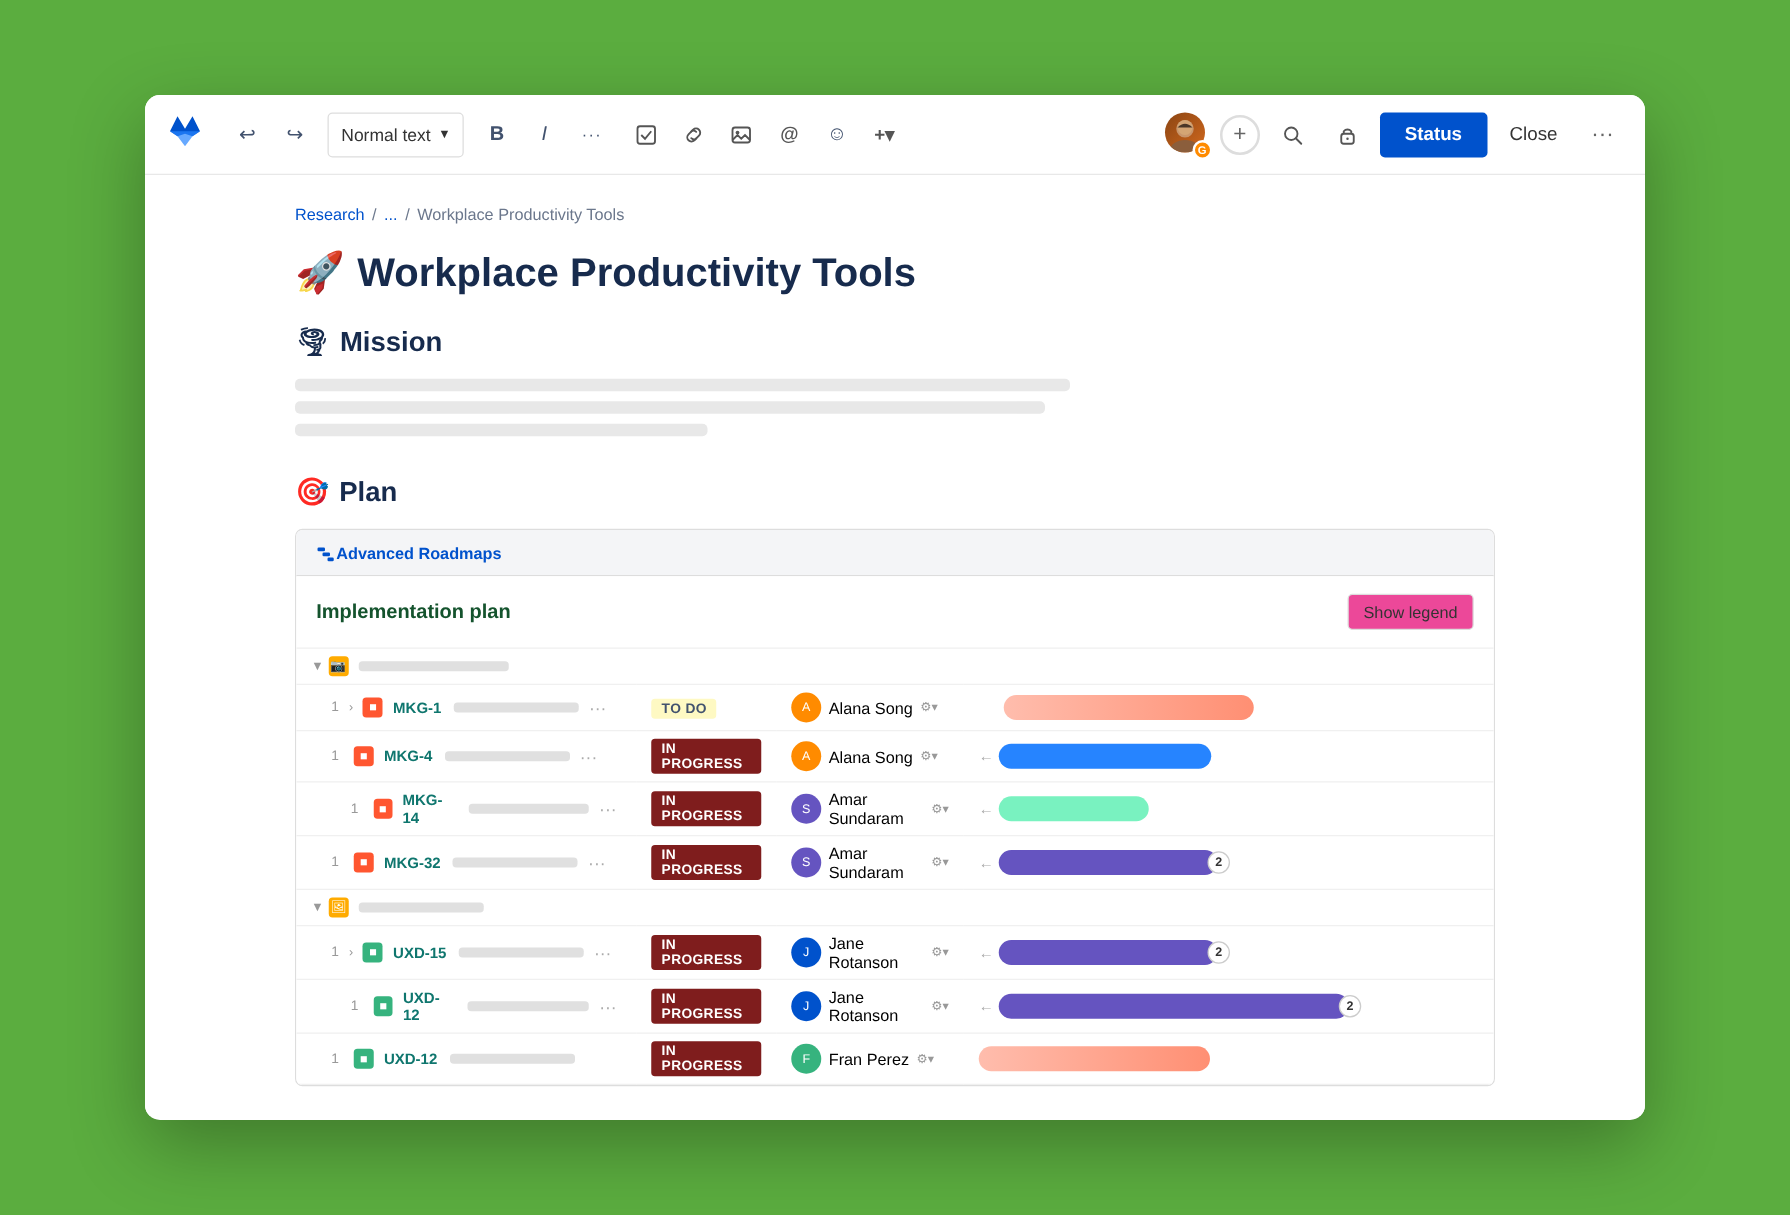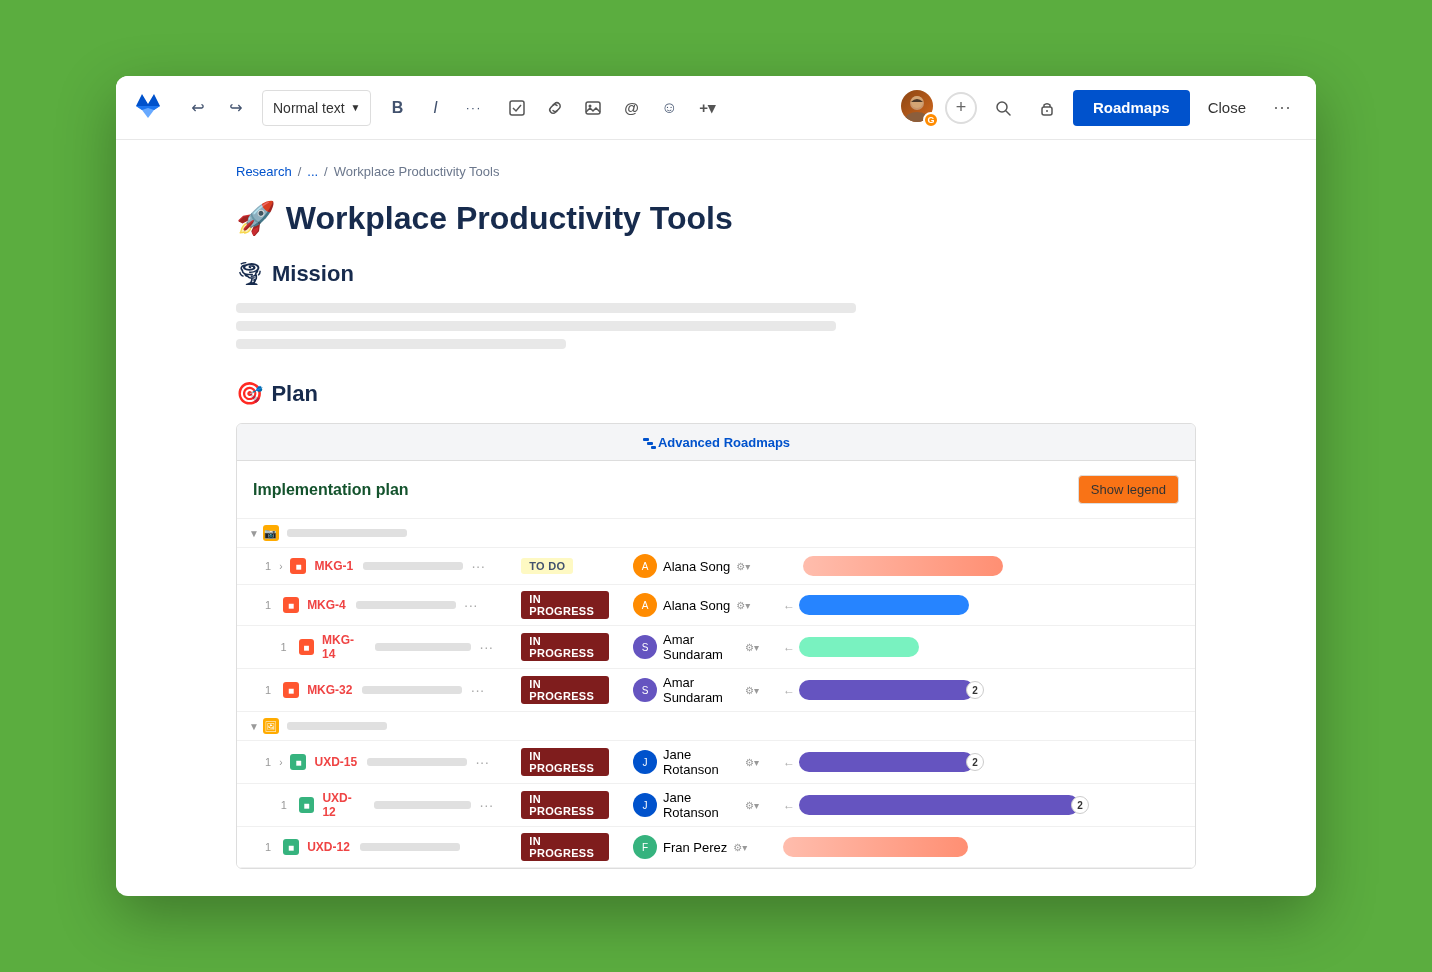--- a/index.html
+++ b/index.html
@@ -192,21 +192,20 @@
       overflow: hidden;
       margin-top: 16px;
     }
     .roadmap-header {
       background: #F4F5F7;
       padding: 10px 16px;
       display: flex;
       align-items: center;
       gap: 0;
       border-bottom: 1px solid #ddd;
-      justify-content: center;
     }
     .roadmap-header-text {
       font-size: 13px;
       font-weight: 600;
       color: #0052CC;
     }
     .roadmap-content {
       background: #fff;
     }
     .roadmap-title-row {
@@ -215,21 +214,21 @@
       justify-content: space-between;
       padding: 14px 16px;
       border-bottom: 1px solid #f0f0f0;
     }
     .roadmap-title {
       font-size: 16px;
       font-weight: 700;
       color: #14532d;
     }
     .show-legend-btn {
-      background: #f97316;
+      background: #ec4899;
       border: 1px solid #ddd;
       border-radius: 4px;
       padding: 6px 12px;
       font-size: 13px;
       cursor: pointer;
       color: #333;
     }
     
     .roadmap-table {
       width: 100%;
@@ -254,21 +253,21 @@
     .status-badge {
       display: inline-block;
       padding: 2px 8px;
       border-radius: 3px;
       font-size: 11px;
       font-weight: 700;
       letter-spacing: 0.3px;
     }
     .status-todo { background: #fef9c3; color: #42526E; }
     .status-inprogress { background: #7f1d1d; color: #fff; }
-    .ticket-id { color: #ef4444; font-weight: 600; font-size: 12px; margin-right: 6px; }
+    .ticket-id { color: #0f766e; font-weight: 600; font-size: 12px; margin-right: 6px; }
     .assignee-cell {
       display: flex;
       align-items: center;
       gap: 6px;
       font-size: 13px;
     }
     .assignee-avatar {
       width: 24px;
       height: 24px;
       border-radius: 50%;
@@ -437,21 +436,21 @@
           </svg>
       </button>
       <button class="icon-btn">
         <svg width="18" height="18" viewBox="0 0 18 18">
             <rect x="4" y="8" width="10" height="8" rx="2" fill="none" stroke="#555" stroke-width="1.5"></rect>
             <path d="M6 8 V6 A4 4 0 0 1 12 6 V8" fill="none" stroke="#555" stroke-width="1.5"></path>
             <circle cx="9" cy="12" r="1" fill="#555"></circle>
           </svg>
       </button>
 
-      <button class="publish-btn">Roadmaps</button>
+      <button class="publish-btn">Status</button>
       <button class="close-btn">Close</button>
       <button class="more-btn">···</button>
     </div>
   </div>
 
   <div class="content">
 
     <div class="breadcrumb">
       <span style="color:#0052CC;cursor:pointer;">Research</span>
       <span>/</span>

